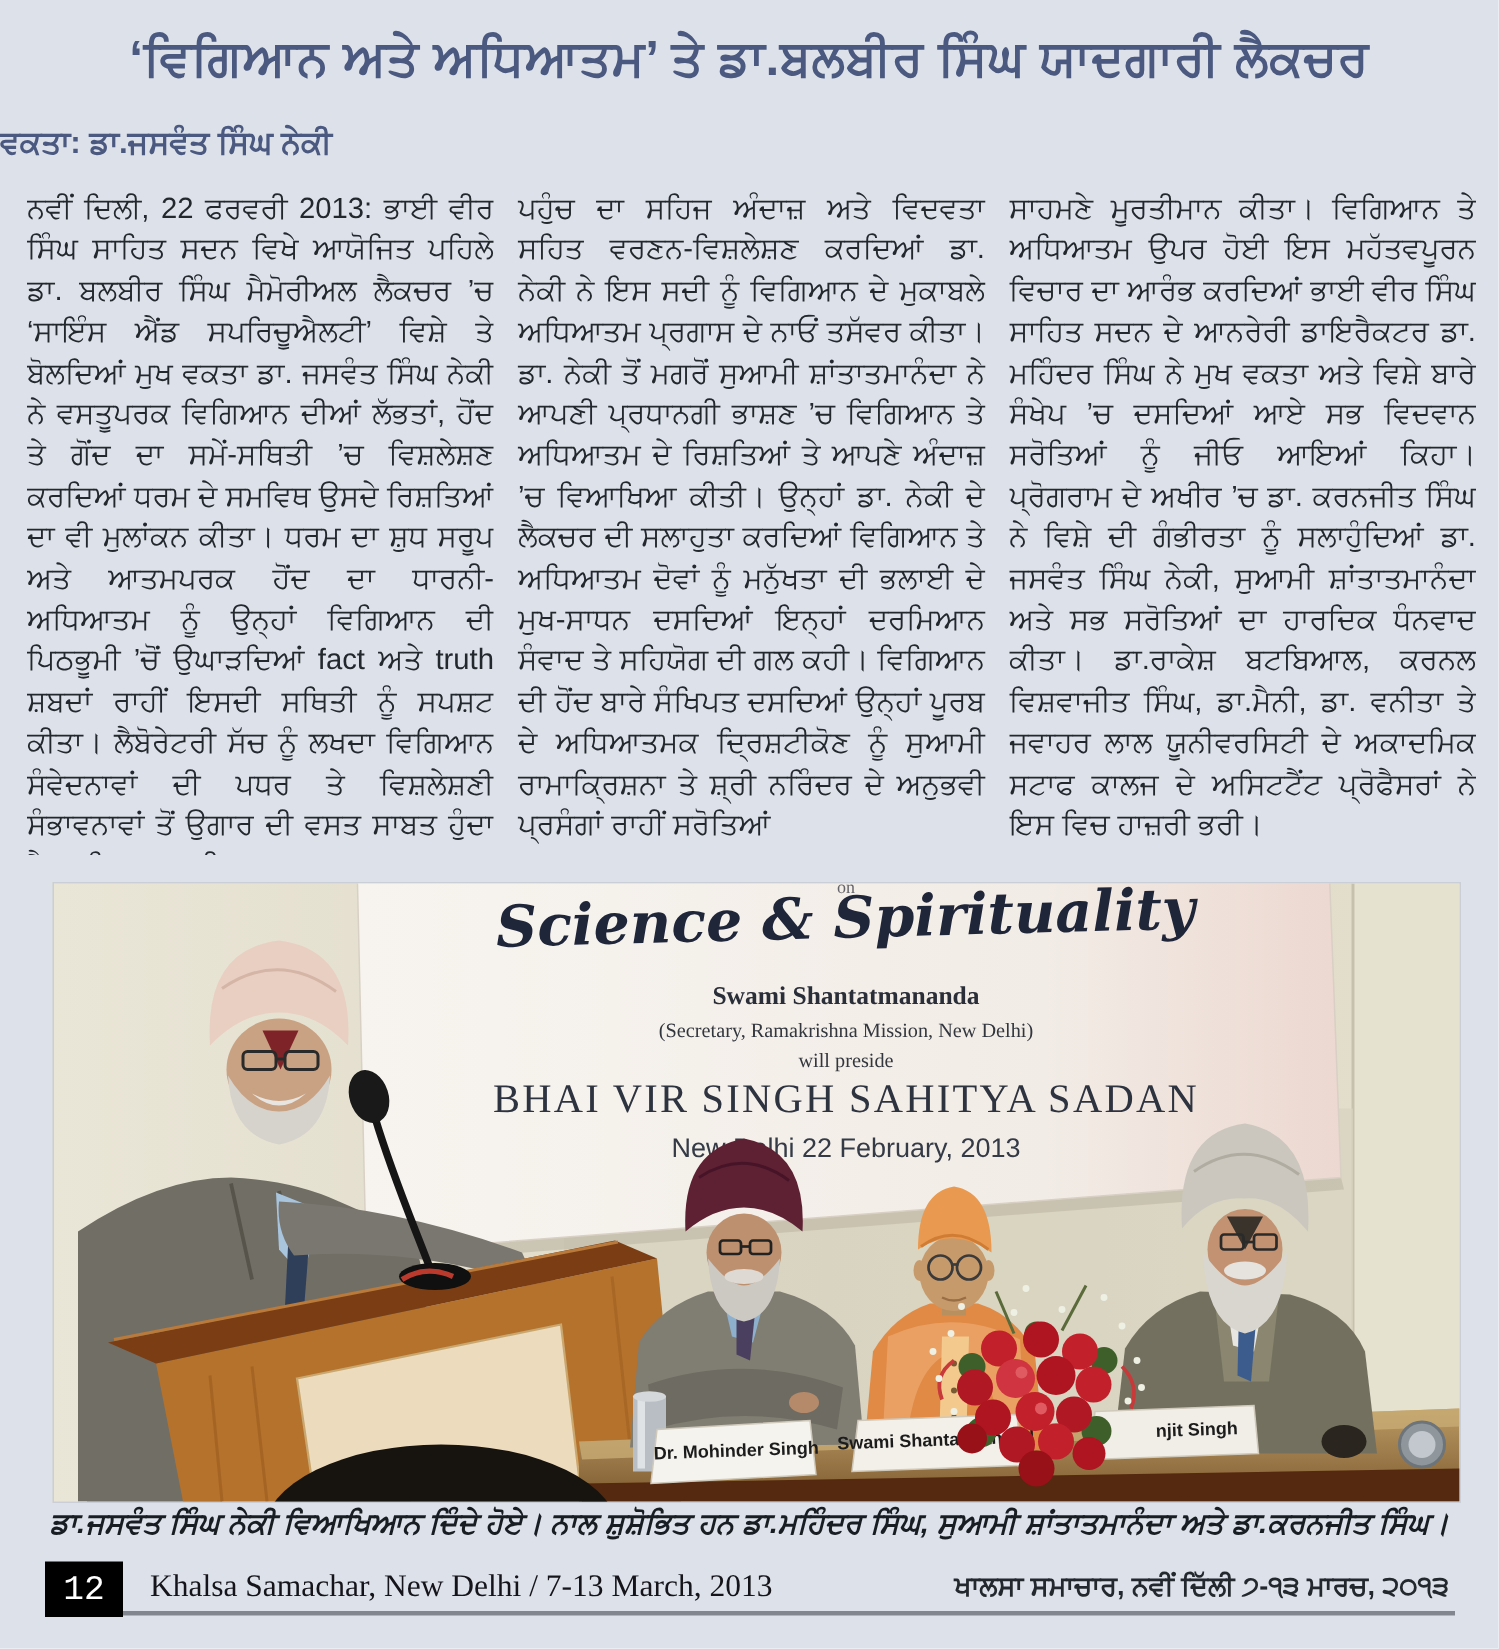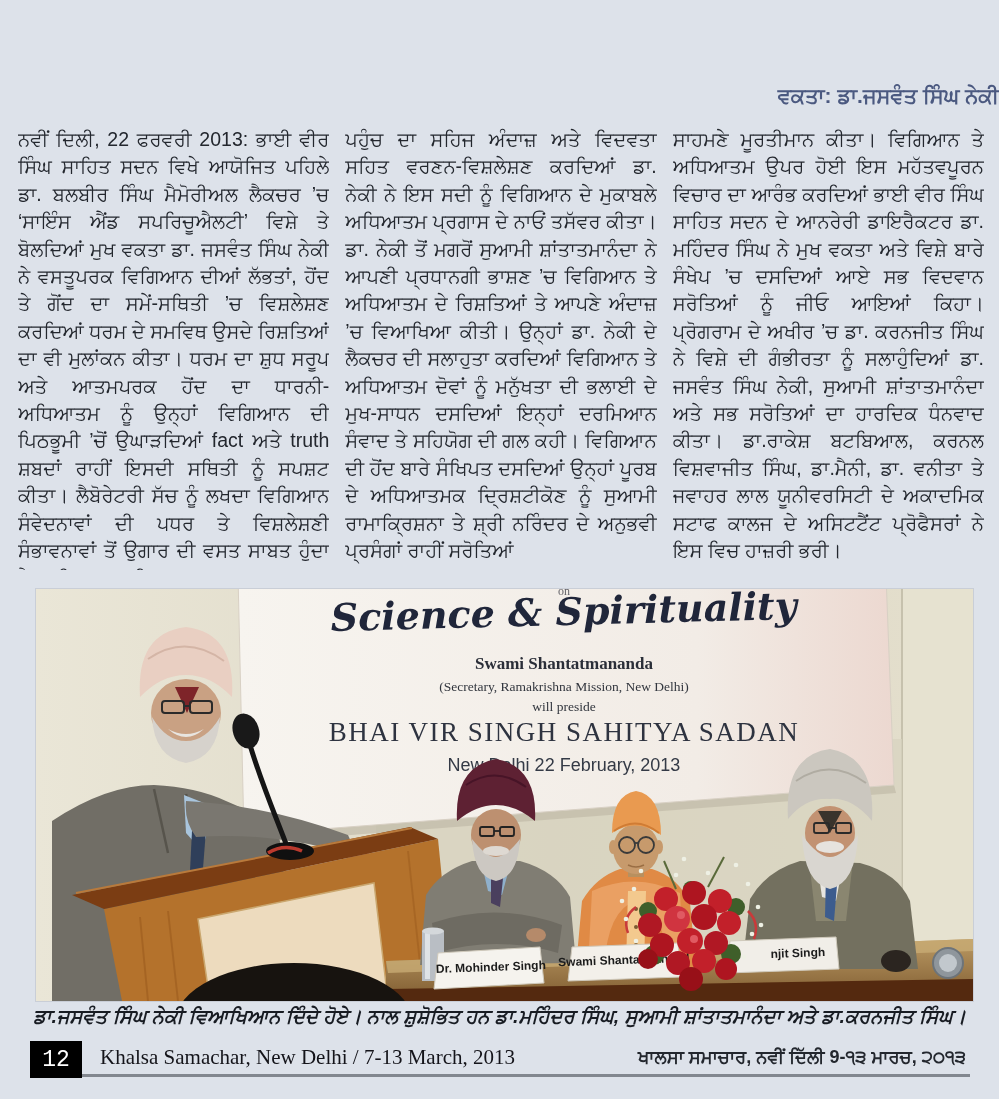--- a/index.html
+++ b/index.html
@@ -8,21 +8,21 @@
     background:#dde2ea; overflow:hidden;
     font-family:"Liberation Sans",sans-serif;
   }
   .headline{
     position:absolute; top:20px; left:0; right:0;
     text-align:center; font-size:33px; font-weight:bold;
     color:#4b5980; letter-spacing:.5px;
   }
   .subtitle{
     position:absolute; top:84px; left:0; right:0;
-    text-align:right; font-size:21px; font-weight:bold;
+    text-align:left; font-size:21px; font-weight:bold;
     color:#4b5980;
   }
   .columns{
     position:absolute; top:126px; left:18px; width:966px; height:444px;
     display:flex; gap:16px;
   }
   .col{
     flex:1; font-size:19.5px; line-height:27.4px;
     color:#23272e; text-align:justify; overflow:hidden;
   }
@@ -55,20 +55,21 @@
   .footer-rule{
     position:absolute; left:52px; right:0; bottom:1px; height:3px;
     background:#82878f;
   }
 </style>
 </head>
 <body>
 
 <div class="page">
 
+  <div class="headline">‘ਵਿਗਿਆਨ ਅਤੇ ਅਧਿਆਤਮ’ ਤੇ ਡਾ.ਬਲਬੀਰ ਸਿੰਘ ਯਾਦਗਾਰੀ ਲੈਕਚਰ</div>
   <div class="subtitle">ਵਕਤਾ: ਡਾ.ਜਸਵੰਤ ਸਿੰਘ ਨੇਕੀ</div>
 
   <div class="columns">
     <div class="col">ਨਵੀਂ ਦਿਲੀ, 22 ਫਰਵਰੀ 2013: ਭਾਈ ਵੀਰ ਸਿੰਘ ਸਾਹਿਤ ਸਦਨ ਵਿਖੇ ਆਯੋਜਿਤ ਪਹਿਲੇ ਡਾ. ਬਲਬੀਰ ਸਿੰਘ ਮੈਮੋਰੀਅਲ ਲੈਕਚਰ ’ਚ ‘ਸਾਇੰਸ ਐਂਡ ਸਪਰਿਚੂਐਲਟੀ’ ਵਿਸ਼ੇ ਤੇ ਬੋਲਦਿਆਂ ਮੁਖ ਵਕਤਾ ਡਾ. ਜਸਵੰਤ ਸਿੰਘ ਨੇਕੀ ਨੇ ਵਸਤੂਪਰਕ ਵਿਗਿਆਨ ਦੀਆਂ ਲੱਭਤਾਂ, ਹੋਂਦ ਤੇ ਗੋਂਦ ਦਾ ਸਮੇਂ-ਸਥਿਤੀ ’ਚ ਵਿਸ਼ਲੇਸ਼ਣ ਕਰਦਿਆਂ ਧਰਮ ਦੇ ਸਮਵਿਥ ਉਸਦੇ ਰਿਸ਼ਤਿਆਂ ਦਾ ਵੀ ਮੁਲਾਂਕਨ ਕੀਤਾ। ਧਰਮ ਦਾ ਸ਼ੁਧ ਸਰੂਪ ਅਤੇ ਆਤਮਪਰਕ ਹੋਂਦ ਦਾ ਧਾਰਨੀ-ਅਧਿਆਤਮ ਨੂੰ ਉਨ੍ਹਾਂ ਵਿਗਿਆਨ ਦੀ ਪਿਠਭੂਮੀ ’ਚੋਂ ਉਘਾੜਦਿਆਂ fact ਅਤੇ truth ਸ਼ਬਦਾਂ ਰਾਹੀਂ ਇਸਦੀ ਸਥਿਤੀ ਨੂੰ ਸਪਸ਼ਟ ਕੀਤਾ। ਲੈਬੋਰੇਟਰੀ ਸੱਚ ਨੂੰ ਲਖਦਾ ਵਿਗਿਆਨ ਸੰਵੇਦਨਾਵਾਂ ਦੀ ਪਧਰ ਤੇ ਵਿਸ਼ਲੇਸ਼ਣੀ ਸੰਭਾਵਨਾਵਾਂ ਤੋਂ ਉਗਾਰ ਦੀ ਵਸਤ ਸਾਬਤ ਹੁੰਦਾ ਹੈ, ਅਧਿਆਤਮ ਦੀ</div>
     <div class="col">ਪਹੁੰਚ ਦਾ ਸਹਿਜ ਅੰਦਾਜ਼ ਅਤੇ ਵਿਦਵਤਾ ਸਹਿਤ ਵਰਣਨ-ਵਿਸ਼ਲੇਸ਼ਣ ਕਰਦਿਆਂ ਡਾ. ਨੇਕੀ ਨੇ ਇਸ ਸਦੀ ਨੂੰ ਵਿਗਿਆਨ ਦੇ ਮੁਕਾਬਲੇ ਅਧਿਆਤਮ ਪ੍ਰਗਾਸ ਦੇ ਨਾਓਂ ਤਸੱਵਰ ਕੀਤਾ। ਡਾ. ਨੇਕੀ ਤੋਂ ਮਗਰੋਂ ਸੁਆਮੀ ਸ਼ਾਂਤਾਤਮਾਨੰਦਾ ਨੇ ਆਪਣੀ ਪ੍ਰਧਾਨਗੀ ਭਾਸ਼ਣ ’ਚ ਵਿਗਿਆਨ ਤੇ ਅਧਿਆਤਮ ਦੇ ਰਿਸ਼ਤਿਆਂ ਤੇ ਆਪਣੇ ਅੰਦਾਜ਼ ’ਚ ਵਿਆਖਿਆ ਕੀਤੀ। ਉਨ੍ਹਾਂ ਡਾ. ਨੇਕੀ ਦੇ ਲੈਕਚਰ ਦੀ ਸਲਾਹੁਤਾ ਕਰਦਿਆਂ ਵਿਗਿਆਨ ਤੇ ਅਧਿਆਤਮ ਦੋਵਾਂ ਨੂੰ ਮਨੁੱਖਤਾ ਦੀ ਭਲਾਈ ਦੇ ਮੁਖ-ਸਾਧਨ ਦਸਦਿਆਂ ਇਨ੍ਹਾਂ ਦਰਮਿਆਨ ਸੰਵਾਦ ਤੇ ਸਹਿਯੋਗ ਦੀ ਗਲ ਕਹੀ। ਵਿਗਿਆਨ ਦੀ ਹੋਂਦ ਬਾਰੇ ਸੰਖਿਪਤ ਦਸਦਿਆਂ ਉਨ੍ਹਾਂ ਪੂਰਬ ਦੇ ਅਧਿਆਤਮਕ ਦ੍ਰਿਸ਼ਟੀਕੋਣ ਨੂੰ ਸੁਆਮੀ ਰਾਮਾਕ੍ਰਿਸ਼ਨਾ ਤੇ ਸ਼੍ਰੀ ਨਰਿੰਦਰ ਦੇ ਅਨੁਭਵੀ ਪ੍ਰਸੰਗਾਂ ਰਾਹੀਂ ਸਰੋਤਿਆਂ</div>
     <div class="col">ਸਾਹਮਣੇ ਮੂਰਤੀਮਾਨ ਕੀਤਾ। ਵਿਗਿਆਨ ਤੇ ਅਧਿਆਤਮ ਉਪਰ ਹੋਈ ਇਸ ਮਹੱਤਵਪੂਰਨ ਵਿਚਾਰ ਦਾ ਆਰੰਭ ਕਰਦਿਆਂ ਭਾਈ ਵੀਰ ਸਿੰਘ ਸਾਹਿਤ ਸਦਨ ਦੇ ਆਨਰੇਰੀ ਡਾਇਰੈਕਟਰ ਡਾ. ਮਹਿੰਦਰ ਸਿੰਘ ਨੇ ਮੁਖ ਵਕਤਾ ਅਤੇ ਵਿਸ਼ੇ ਬਾਰੇ ਸੰਖੇਪ ’ਚ ਦਸਦਿਆਂ ਆਏ ਸਭ ਵਿਦਵਾਨ ਸਰੋਤਿਆਂ ਨੂੰ ਜੀਓ ਆਇਆਂ ਕਿਹਾ। ਪ੍ਰੋਗਰਾਮ ਦੇ ਅਖੀਰ ’ਚ ਡਾ. ਕਰਨਜੀਤ ਸਿੰਘ ਨੇ ਵਿਸ਼ੇ ਦੀ ਗੰਭੀਰਤਾ ਨੂੰ ਸਲਾਹੁੰਦਿਆਂ ਡਾ. ਜਸਵੰਤ ਸਿੰਘ ਨੇਕੀ, ਸੁਆਮੀ ਸ਼ਾਂਤਾਤਮਾਨੰਦਾ ਅਤੇ ਸਭ ਸਰੋਤਿਆਂ ਦਾ ਹਾਰਦਿਕ ਧੰਨਵਾਦ ਕੀਤਾ। ਡਾ.ਰਾਕੇਸ਼ ਬਟਬਿਆਲ, ਕਰਨਲ ਵਿਸ਼ਵਾਜੀਤ ਸਿੰਘ, ਡਾ.ਮੈਨੀ, ਡਾ. ਵਨੀਤਾ ਤੇ ਜਵਾਹਰ ਲਾਲ ਯੂਨੀਵਰਸਿਟੀ ਦੇ ਅਕਾਦਮਿਕ ਸਟਾਫ ਕਾਲਜ ਦੇ ਅਸਿਟਟੈਂਟ ਪ੍ਰੋਫੈਸਰਾਂ ਨੇ ਇਸ ਵਿਚ ਹਾਜ਼ਰੀ ਭਰੀ।</div>
   </div>
 
   <figure class="photo" style="margin:4px">
     <svg width="937" height="412" viewBox="0 0 937 412">
@@ -266,17 +267,17 @@
 
       <ellipse cx="258" cy="432" rx="118" ry="58" fill="#17130f"></ellipse>
     </svg>
   </figure>
 
   <div class="caption">ਡਾ.ਜਸਵੰਤ ਸਿੰਘ ਨੇਕੀ ਵਿਆਖਿਆਨ ਦਿੰਦੇ ਹੋਏ। ਨਾਲ ਸ਼ੁਸ਼ੋਭਿਤ ਹਨ ਡਾ.ਮਹਿੰਦਰ ਸਿੰਘ, ਸੁਆਮੀ ਸ਼ਾਂਤਾਤਮਾਨੰਦਾ ਅਤੇ ਡਾ.ਕਰਨਜੀਤ ਸਿੰਘ।</div>
 
   <div class="footer">
     <div class="page-number">12</div>
     <div class="footer-left">Khalsa Samachar, New Delhi / 7-13 March, 2013</div>
-    <div class="footer-right">ਖਾਲਸਾ ਸਮਾਚਾਰ, ਨਵੀਂ ਦਿੱਲੀ 9-੧੩ ਮਾਰਚ, ੨੦੧੩</div>
+    <div class="footer-right">ਖਾਲਸਾ ਸਮਾਚਾਰ, ਨਵੀਂ ਦਿੱਲੀ ੭-੧੩ ਮਾਰਚ, ੨੦੧੩</div>
     <div class="footer-rule"></div>
   </div>
 
 </div>
 
 </body></html>

